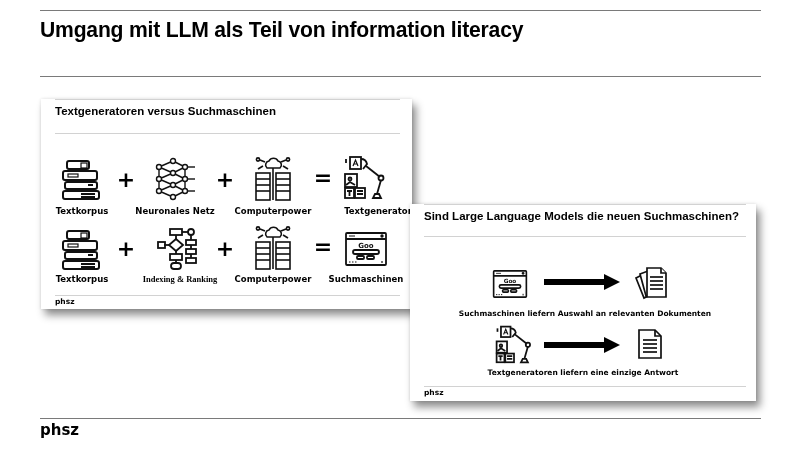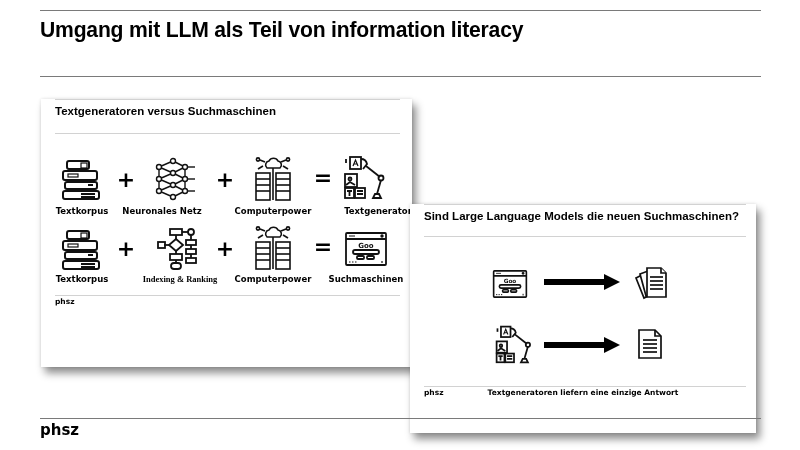--- a/index.html
+++ b/index.html
@@ -18,22 +18,22 @@
   }
   .footer-logo {
     position: absolute; left: 40px; top: 421px;
     font-family: "DejaVu Sans", sans-serif; font-size: 15px; font-weight: bold;
   }
 
   .card {
     position: absolute; background: #fff;
     box-shadow: 4px 6px 8px rgba(0,0,0,0.45), 0 0 3px rgba(0,0,0,0.12);
   }
-  .card1 { left: 41px; top: 99px; width: 371px; height: 268px; }
-  .card2 { left: 410px; top: 204px; width: 346px; height: 229px; }
+  .card1 { left: 41px; top: 99px; width: 371px; height: 210px; }
+  .card2 { left: 410px; top: 204px; width: 346px; height: 197px; }
 
   .card-title {
     position: absolute; font-size: 11.5px; font-weight: bold; white-space: nowrap;
   }
   .card-line { position: absolute; height: 1px; background: #d2d2d2; }
   .card-foot {
     position: absolute; font-family: "DejaVu Sans", sans-serif; font-size: 7.5px; font-weight: bold;
   }
 
   .icon { position: absolute; }
@@ -101,21 +101,21 @@
         <circle cx="6" cy="34" r="2.5"></circle>
       <circle cx="20" cy="4" r="2.5"></circle>
         <circle cx="20" cy="16" r="2.5"></circle>
         <circle cx="20" cy="28" r="2.5"></circle>
         <circle cx="20" cy="40" r="2.5"></circle>
       <circle cx="32" cy="10" r="2.5"></circle>
         <circle cx="32" cy="22" r="2.5"></circle>
         <circle cx="32" cy="34" r="2.5"></circle>
     </g>
   </svg>
-  <div class="lbl" style="left:121px;top:107px;">Neuronales Netz</div>
+  <div class="lbl" style="left:134px;top:107px;">Neuronales Netz</div>
   <div class="op" style="left:184px;top:68px;">+</div>
 
   <svg class="icon" style="left:212px;top:57px;" width="40" height="46" viewBox="0 0 40 46" fill="none" stroke="#111" stroke-width="1.6">
     <path d="M14 12 a4 4 0 0 1 2-7 a5 5 0 0 1 9 0 a4 4 0 0 1 2 7 z"></path>
     <path d="M12 6 l-5 -2"></path>
       <circle cx="5" cy="3.5" r="1.6"></circle>
       <path d="M28 6 l5 -2"></path>
       <circle cx="35" cy="3.5" r="1.6"></circle>
     <path d="M10 10 l-5 3"></path>
       <path d="M30 10 l5 3"></path>
@@ -250,20 +250,21 @@
   <svg class="icon" style="left:222px;top:60px;" width="38" height="38" viewBox="0 0 38 38" fill="#fff" stroke="#111" stroke-width="1.7">
     <path d="M4 14 l8 -4 l8 20 l-8 4 z"></path>
     <path d="M8 10 l8 -3 l6 22 l-8 3 z"></path>
     <path d="M15 4 h14 l5 5 v24 h-19 z"></path>
       <path d="M29 4 v5 h5"></path>
     <line x1="18" y1="13" x2="31" y2="13"></line>
       <line x1="18" y1="17" x2="31" y2="17"></line>
       <line x1="18" y1="21" x2="31" y2="21"></line>
       <line x1="18" y1="25" x2="31" y2="25"></line>
   </svg>
+  <div class="desc" style="left:175px;top:105px;">Suchmaschinen liefern Auswahl an relevanten Dokumenten</div>
 
   <svg class="icon" style="left:84px;top:120px;" width="40" height="40" viewBox="0 0 46 46" fill="none" stroke="#111" stroke-width="2">
     <rect x="8" y="3" width="11" height="12"></rect>
       <path d="M11 12 l2.5-6 l2.5 6 M12 10 h3" stroke-width="1.2"></path>
     <path d="M19 5 q5 0 6 5 l-4 5"></path>
       <path d="M4 5 v4"></path>
     <line x1="24" y1="12" x2="38" y2="23"></line>
       <circle cx="39" cy="24" r="2.5"></circle>
       <line x1="39" y1="26" x2="35" y2="40"></line>
     <path d="M31 44 h8 l-2 -4 h-4 z"></path>
@@ -280,20 +281,20 @@
       <path d="M60 0 L76 8 L60 16 Z" fill="#000"></path>
   </svg>
   <svg class="icon" style="left:227px;top:124px;" width="26" height="32" viewBox="0 0 26 32" fill="none" stroke="#111" stroke-width="1.7">
     <path d="M2 2 h16 l6 6 v22 h-22 z"></path>
       <path d="M18 2 v6 h6"></path>
     <line x1="6" y1="12" x2="20" y2="12"></line>
       <line x1="6" y1="16" x2="20" y2="16"></line>
       <line x1="6" y1="20" x2="20" y2="20"></line>
       <line x1="6" y1="24" x2="20" y2="24"></line>
   </svg>
-  <div class="desc" style="left:173px;top:164px;margin-top:20px;">Textgeneratoren liefern eine einzige Antwort</div>
+  <div class="desc" style="left:173px;top:164px;">Textgeneratoren liefern eine einzige Antwort</div>
 
   <div class="card-line" style="left:14px;top:182px;width:322px;"></div>
   <div class="card-foot" style="left:14px;top:184px;">phsz</div>
 </div>
 
 <div class="hr bot"></div>
 <div class="footer-logo">phsz</div>
 
 </body></html>

